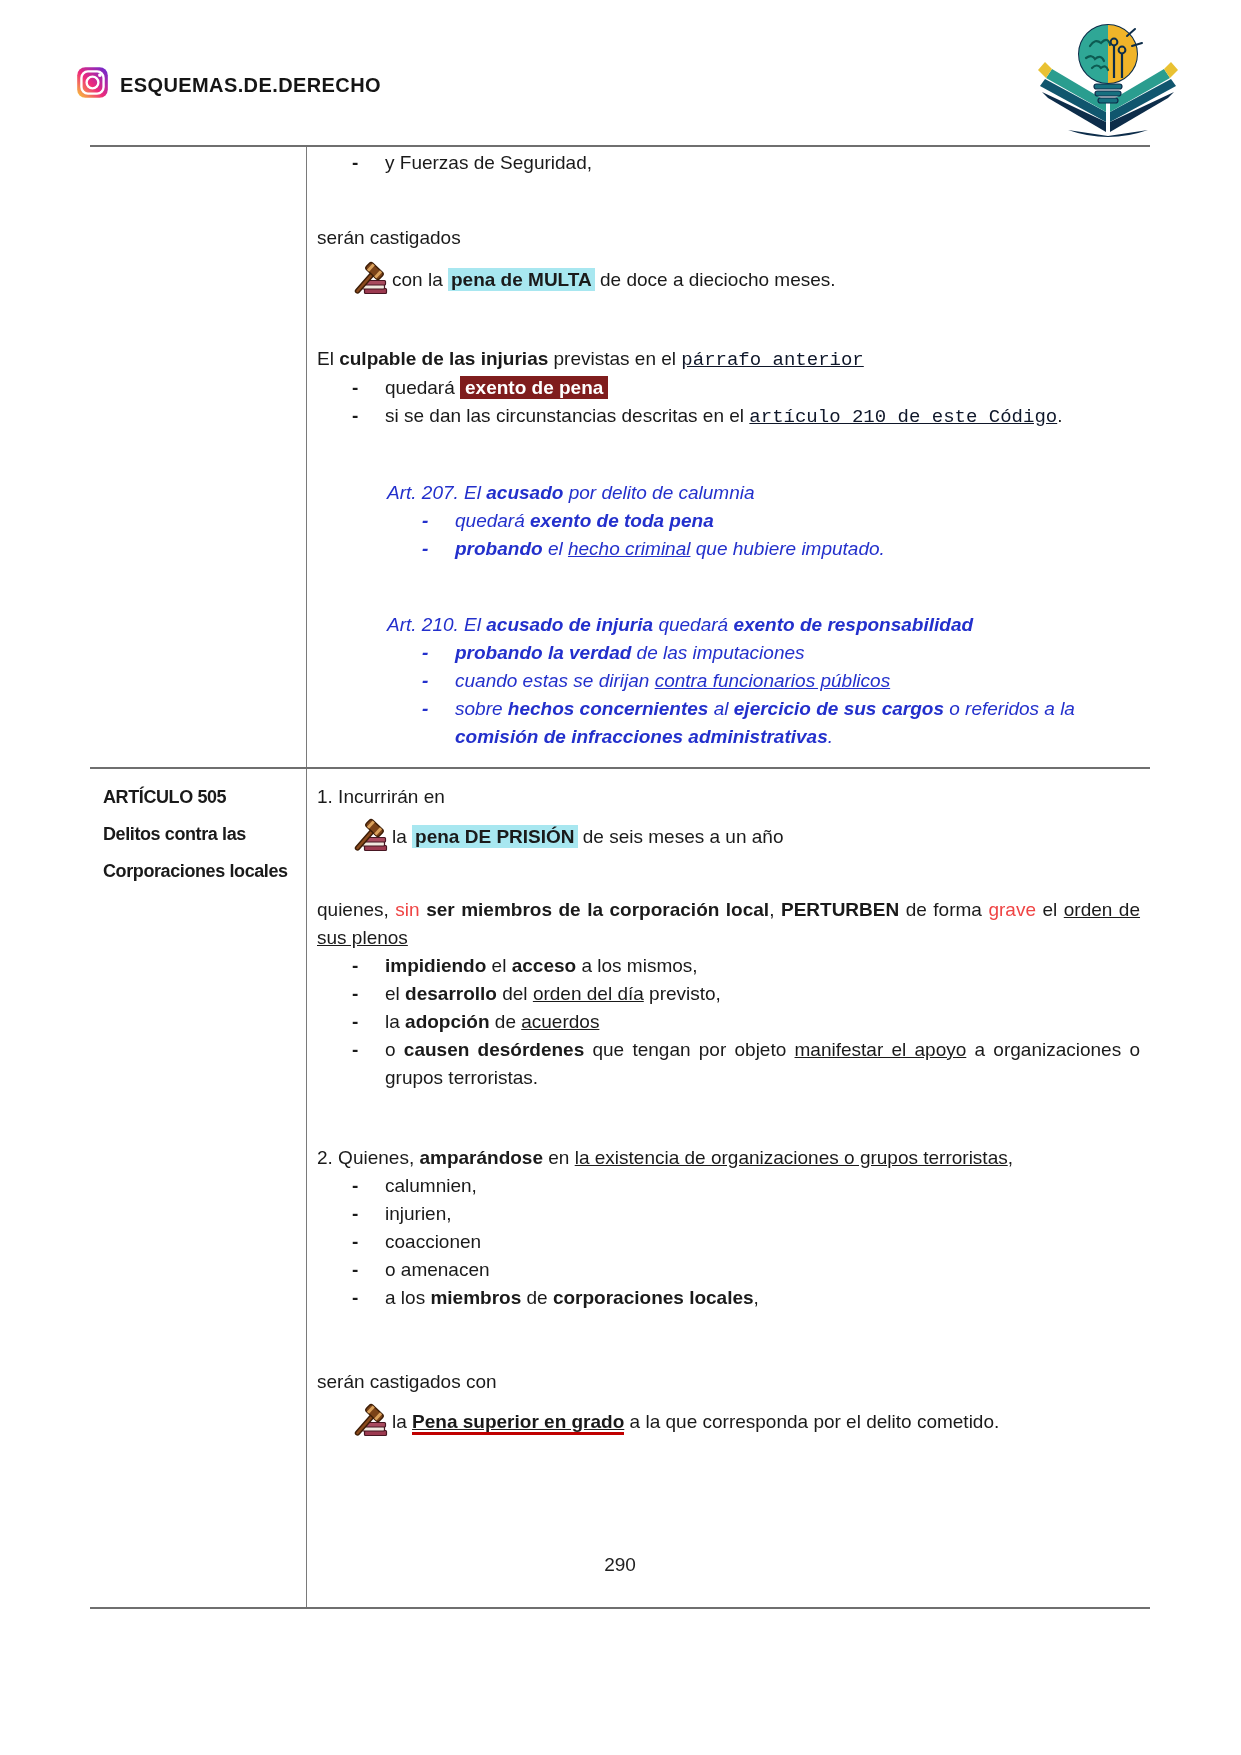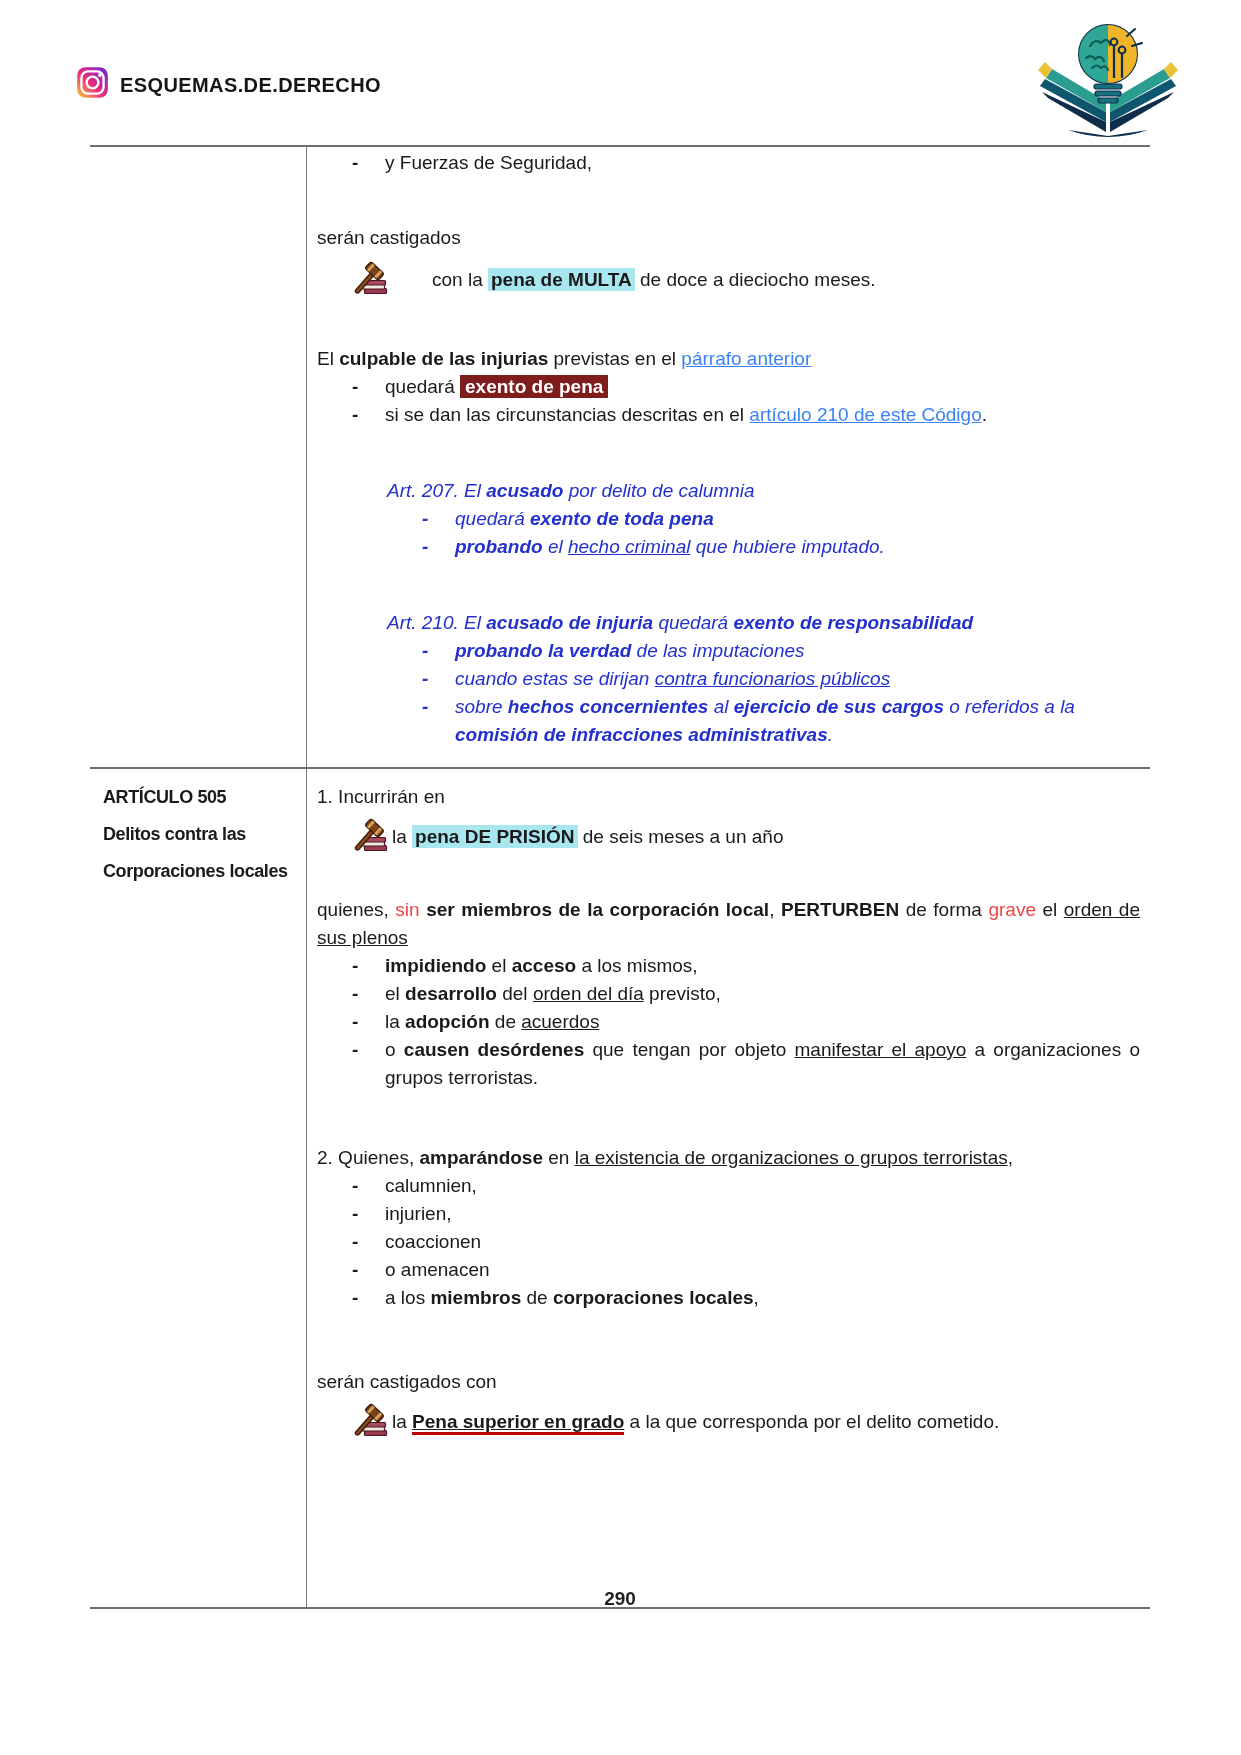--- a/index.html
+++ b/index.html
@@ -24,37 +24,37 @@
   .row-2{height:838px;border-bottom:2px solid #6f6f6f;}
   .cell-l{border-right:1.5px solid #7a7a7a;padding:10px 4px 12px 13px;box-sizing:border-box;}
   .cell-r{padding:2px 10px 0 10px;box-sizing:border-box;}
   .ln{line-height:28px;min-height:28px;}
   .bullet{display:flex;padding-left:35px;line-height:28px;}
   .dash{width:33px;flex:0 0 33px;font-weight:bold;}
   .btext{flex:1;}
   .just{text-align:justify;}
   b{font-weight:bold;}
   .u{text-decoration:underline;}
-  a.doclink{color:#3b82f6;text-decoration:underline;cursor:pointer;}
+  a.doclink{color:#0f172a;text-decoration:underline;cursor:pointer;font-family:Liberation Mono, monospace;}
   .hl-cyan{background:#a8e7f0;font-weight:bold;padding:1px 3px;}
   .hl-purple{background:#7f1d1d;color:#ffffff;font-weight:bold;padding:1px 5px;}
   .hl-redline{font-weight:bold;text-decoration:underline;border-bottom:3px solid #c00000;}
   .red{color:#ef4444;font-weight:normal;}
   .gavel-line{display:flex;align-items:flex-end;padding-left:35px;}
   .gavel-line .gtext{line-height:30px;}
   .gavel-ic{width:37px;height:35px;flex:0 0 37px;margin-right:3px;}
   
   .art{color:#2330cc;font-style:italic;margin-left:70px;}
   .art .bullet .dash{font-weight:bold;}
   
   .art-title{font-weight:bold;font-size:18px;line-height:37px;letter-spacing:-.4px;white-space:nowrap;}
   
-  .footer{position:absolute;left:90px;top:1588px;width:1060px;text-align:center;font-size:19px;color:#222;font-weight:bold;}
-  
-  .mt8{margin-top:8px;gap:40px;}  .mt6{margin-top:6px;}
+  .footer{position:absolute;left:90px;top:1554px;width:1060px;text-align:center;font-size:19px;color:#222;}
+  
+  .mt8{margin-top:8px;}  .mt6{margin-top:6px;}
   .mt44{margin-top:44px;}.mt47{margin-top:47px;}
   .mt48{margin-top:48px;}.mt50{margin-top:50px;}
   .mt52{margin-top:52px;}.mt56{margin-top:56px;}
 </style>
 </head>
 <body>
 
 <div class="page">
 
   <svg width="0" height="0" style="position:absolute" aria-hidden="true">

